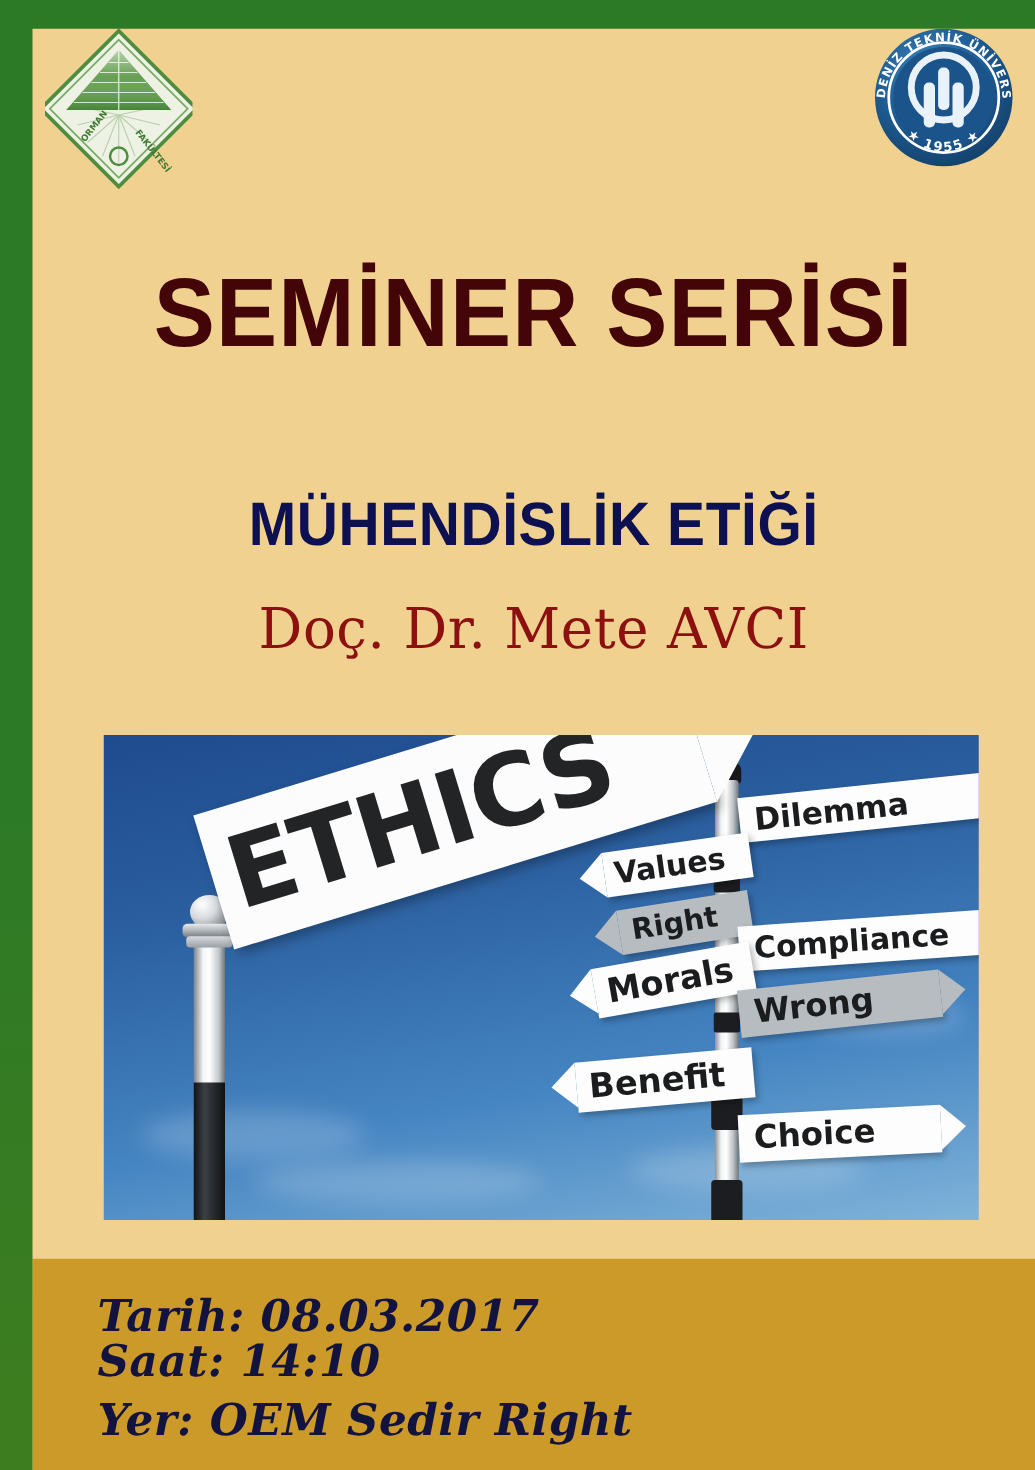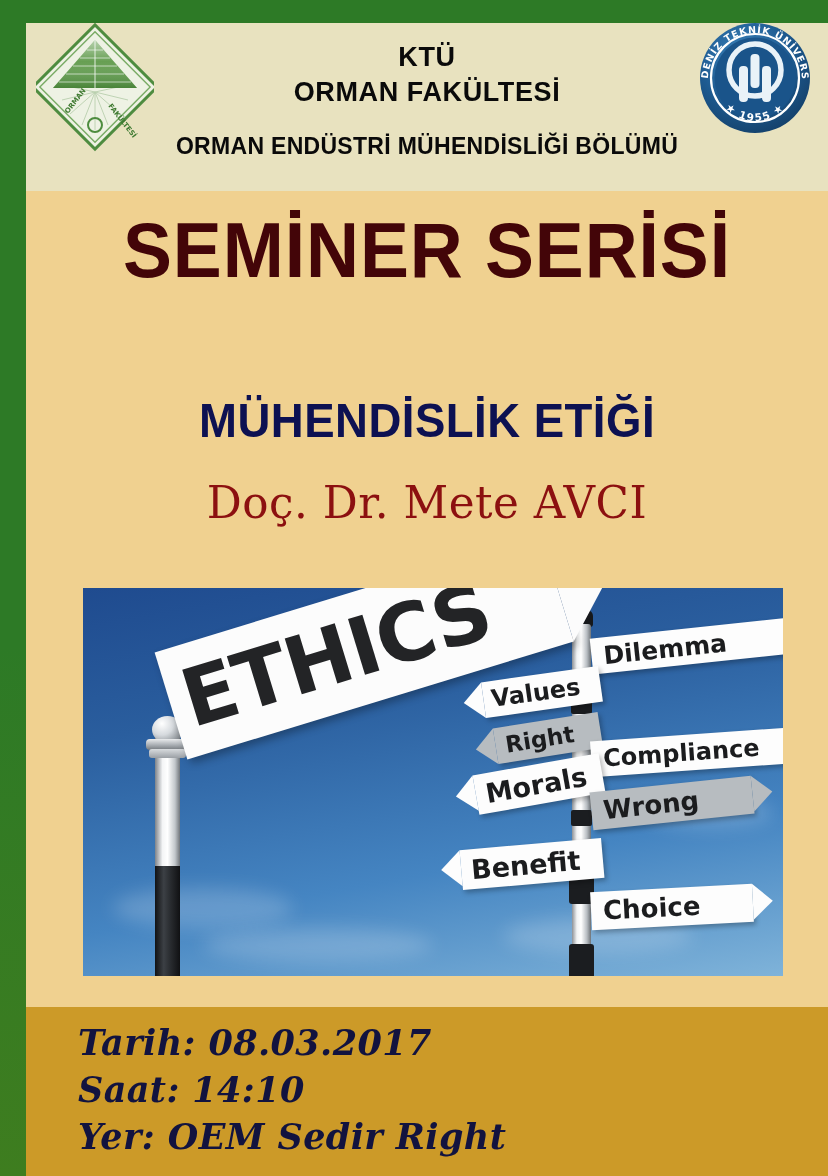--- a/index.html
+++ b/index.html
@@ -288,39 +288,32 @@
     position: absolute;
     left: 52px;
     font-family: "DejaVu Serif", serif;
     font-weight: bold;
     font-style: italic;
     font-size: 35px;
     color: #12133f;
     letter-spacing: 0.4px;
     white-space: nowrap;
   }
-  .fl1 { top: 15px; }
+  .fl1 { top: 26px; }
   .fl2 { top: 62px; }
   .fl3 { top: 109px; }
 </style>
 </head>
 <body>
 
 <div class="poster">
 
   <div class="band-top"></div>
   <div class="band-left"></div>
 
-  <div class="header">
-    <div class="header-text hdr-line1">
-      <div>KTÜ</div>
-      <div>ORMAN FAKÜLTESİ</div>
-    </div>
-    <div class="header-text hdr-line2">ORMAN ENDÜSTRİ MÜHENDİSLİĞİ BÖLÜMÜ</div>
-  </div>
 
   <div class="logo-left">
     <svg viewBox="0 0 118 130" width="118" height="130" aria-hidden="true">
       <g transform="translate(59,65) rotate(45)">
         <rect x="-44" y="-44" width="88" height="88" fill="#eef2e4" stroke="#4e8c3f" stroke-width="3"></rect>
       </g>
       <g transform="translate(59,65) rotate(45)">
         <rect x="-39" y="-39" width="78" height="78" fill="none" stroke="#79ab64" stroke-width="1.4"></rect>
       </g>
 

